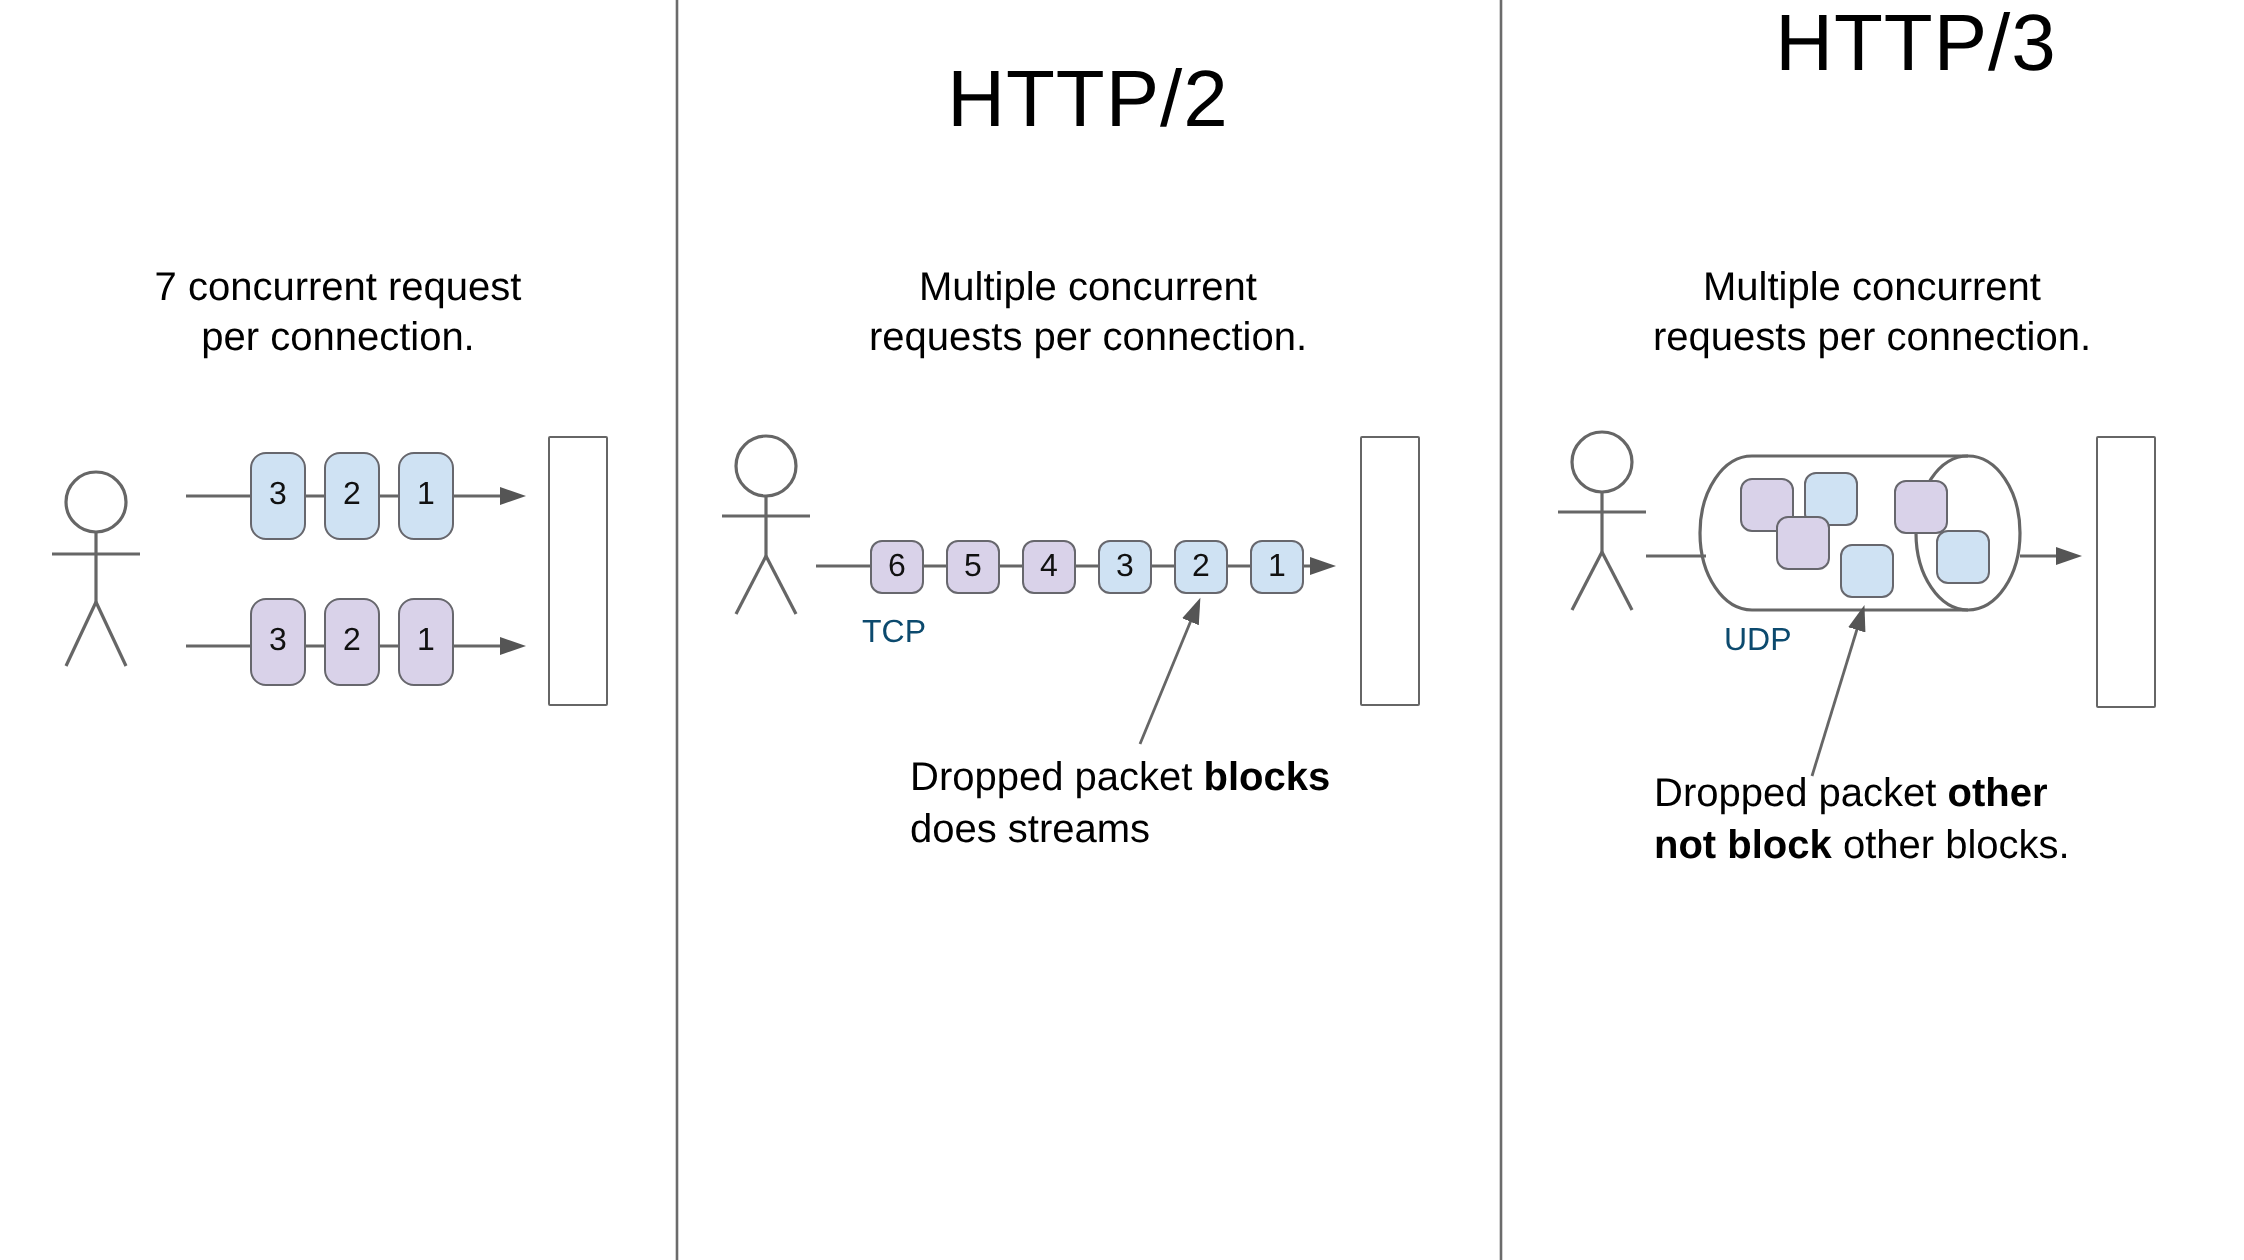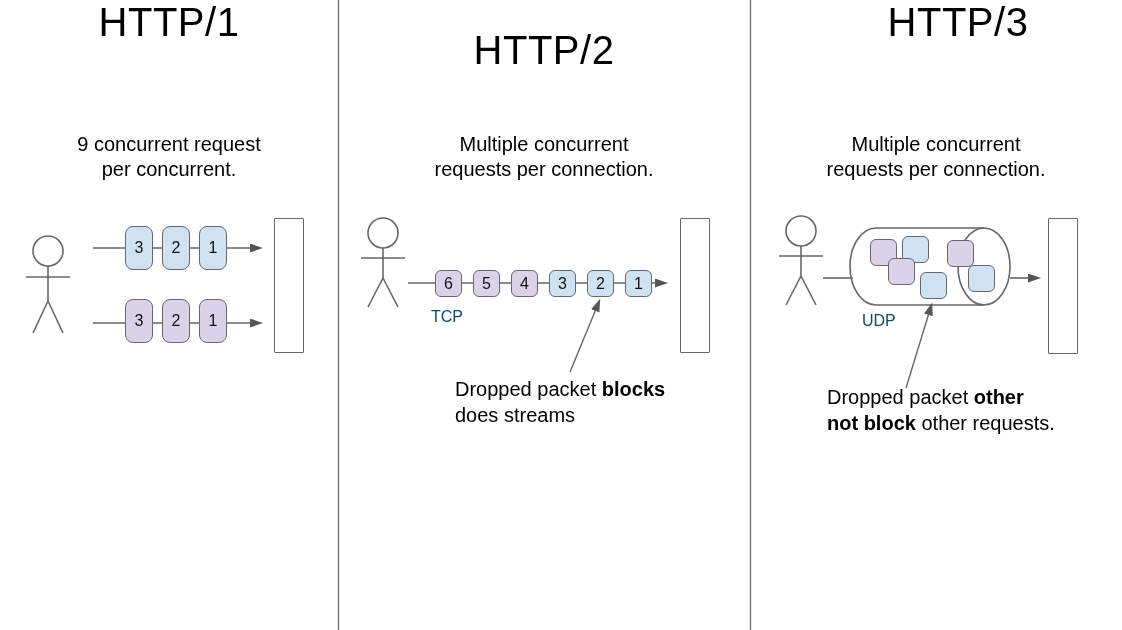--- a/index.html
+++ b/index.html
@@ -77,24 +77,23 @@
     <g stroke="#666" stroke-width="1.6" fill="none">
       <path d="M 984 228 L 876 228 A 26 38.5 0 0 0 876 305 L 984 305"></path>
       <ellipse cx="984" cy="266.5" rx="26" ry="38.5"></ellipse>
     </g>
 
     <line x1="1010" y1="278" x2="1030" y2="278" stroke="#666" stroke-width="1.6" marker-end="url(#ah)"></line>
 
     <line x1="906" y1="388" x2="929" y2="313" stroke="#666" stroke-width="1.4" marker-end="url(#ah)"></line>
   </svg>
 
-  <div class="abs title" style="left:0;top:38;width:338px;">HTTP/1</div>
   <div class="abs subtitle" style="left:0;top:132px;width:338px;">
-    <div>9 concurrent request</div>
-    <div>per concurrent.</div>
+    <div>7 concurrent request</div>
+    <div>per connection.</div>
   </div>
 
   <div class="packet p-tall blue" style="left:125px;top:226px;">3</div>
   <div class="packet p-tall blue" style="left:162px;top:226px;">2</div>
   <div class="packet p-tall blue" style="left:199px;top:226px;">1</div>
 
   <div class="packet p-tall purple" style="left:125px;top:299px;">3</div>
   <div class="packet p-tall purple" style="left:162px;top:299px;">2</div>
   <div class="packet p-tall purple" style="left:199px;top:299px;">1</div>
 
@@ -134,16 +133,16 @@
   <div class="packet p-sq purple" style="left:947px;top:240px;"></div>
   <div class="packet p-sq blue" style="left:968px;top:265px;"></div>
   <div class="packet p-sq blue" style="left:920px;top:272px;"></div>
 
   <div class="abs proto-label" style="left:862px;top:312px;">UDP</div>
 
   <div class="server" style="left:1048px;top:218px;height:136px;"></div>
 
   <div class="abs annotation" style="left:827px;top:384px;width:270px;">
     <div><span>Dropped packet </span><b>other</b></div>
-    <div><b>not block</b><span> other requests.</span></div>
+    <div><b>not block</b><span> other blocks.</span></div>
   </div>
 
 </div>
 
 </body></html>

